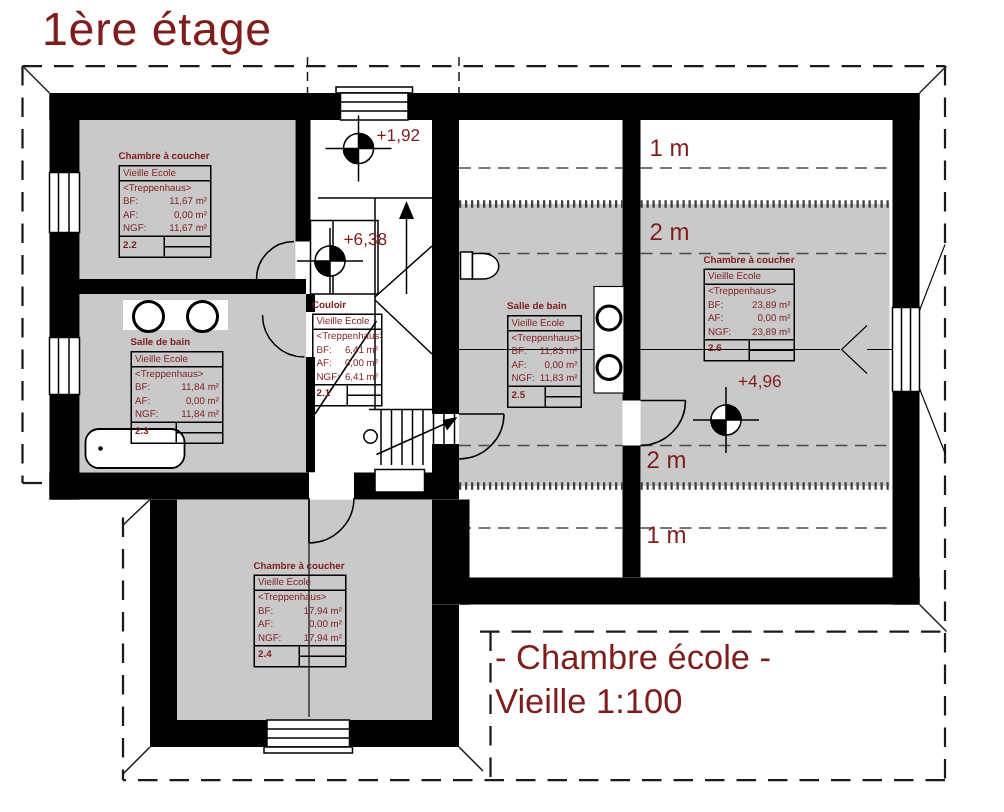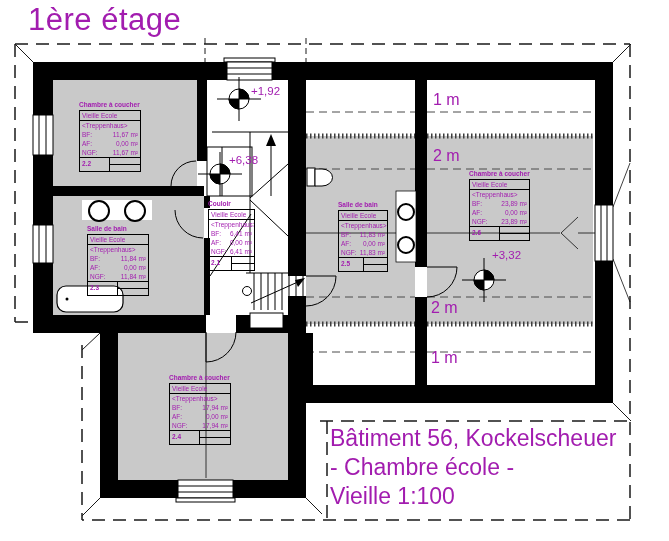--- a/index.html
+++ b/index.html
@@ -1,17 +1,17 @@
 <!DOCTYPE html>
 <html><head>
 <meta charset="utf-8">
 <style>
   html,body{margin:0;padding:0;background:#fff;}
   #canvas{position:relative;width:669px;height:541px;background:#fff;overflow:hidden;
-          font-family:"Liberation Sans",sans-serif;color:#a21caf;}
+          font-family:"Liberation Sans",sans-serif;color:#7f1d1d;}
   #plan-svg{position:absolute;left:0;top:0;}
   .abs{position:absolute;}
   .page-title{font-size:31px;letter-spacing:0.5px;}
   .lvl{font-size:11.5px;}
   .hm{font-size:16px;}
   .project{font-size:23px;line-height:29px;white-space:nowrap;}
   .rlabel{position:absolute;font-size:6.5px;line-height:8px;}
   .rhead{font-weight:bold;margin:0 0 1px 0;white-space:nowrap;}
   .rbox{border:1.5px solid #000;background:transparent;}
   .row{padding:0 2px;height:9px;line-height:9.5px;white-space:nowrap;overflow:hidden;}
@@ -202,29 +202,28 @@
       <path d="M484,280 L494,280 A10,10 0 0 0 484,270 Z" fill="#000"></path>
       <path d="M484,280 L474,280 A10,10 0 0 0 484,290 Z" fill="#000"></path>
     </g>
   </g>
 </svg>
 
 <div class="abs page-title" style="left:28px;top:2px;">1ère étage</div>
 
 <div class="abs lvl" style="left:251px;top:85px;">+1,92</div>
 <div class="abs lvl" style="left:229px;top:154px;">+6,38</div>
-<div class="abs lvl" style="left:492px;top:249px;">+3,32</div>
+<div class="abs lvl" style="left:492px;top:249px;">+4,96</div>
 
 <div class="abs hm" style="left:433px;top:91px;">1 m</div>
 <div class="abs hm" style="left:433px;top:147px;">2 m</div>
 <div class="abs hm" style="left:431px;top:299px;">2 m</div>
 <div class="abs hm" style="left:431px;top:349px;">1 m</div>
 
 <div class="abs project" style="left:330px;top:424px;">
-  <div>Bâtiment 56, Kockelscheuer</div>
   <div>- Chambre école -</div>
   <div>Vieille 1:100</div>
 </div>
 
 <div class="rlabel" style="left:79px;top:101px;width:62px;">
   <div class="rhead">Chambre à coucher</div>
   <div class="rbox">
     <div class="row first">Vieille Ecole</div>
     <div class="row">&lt;Treppenhaus&gt;</div>
     <div class="row kv">

